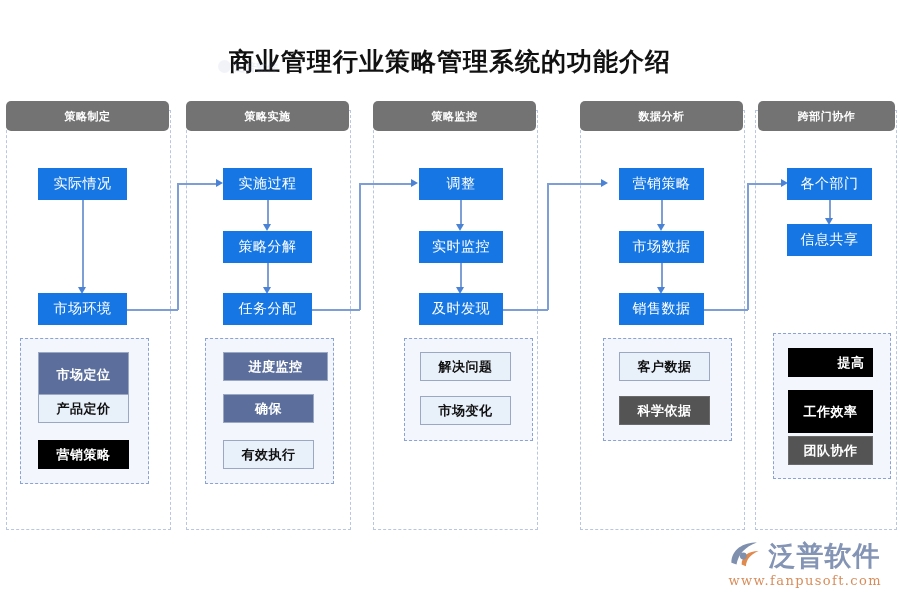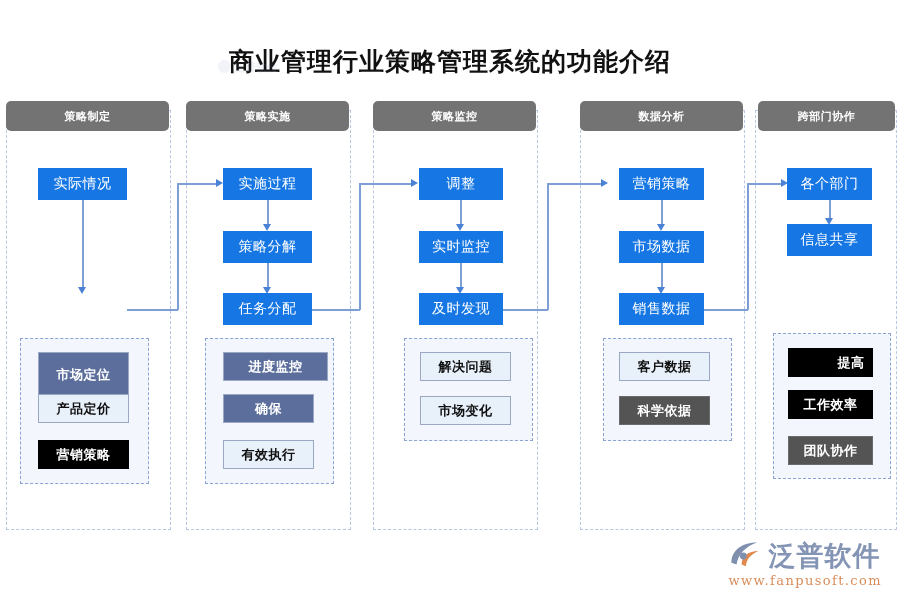--- a/index.html
+++ b/index.html
@@ -89,20 +89,21 @@
   <div class="wm" style="left:448px;top:338px;">
     <span class="wmark"></span><span>泛普软件</span>
   </div>
 
   <div class="col-box" style="left:6px;top:110px;width:163px;height:418px;"></div>
   <div class="col-head" style="left:6px;top:101px;width:163px;">策略制定</div>
 
   <div class="node" style="left:38px;top:168px;width:89px;height:32px;">实际情况</div>
   <div class="ln v" style="left:82px;top:200px;height:87px;"></div>
   <div class="arw down" style="left:78px;top:287px;"></div>
+  <div class="node" style="left:38px;top:293px;width:89px;height:32px;">市场环境</div>
 
   <div class="panel" style="left:20px;top:338px;width:127px;height:144px;"></div>
   <div class="chip slate" style="left:38px;top:352px;width:91px;height:45px;">市场定位</div>
   <div class="chip light" style="left:38px;top:394px;width:91px;height:29px;">产品定价</div>
   <div class="chip black" style="left:38px;top:440px;width:91px;height:29px;">营销策略</div>
 
   <div class="ln h" style="left:127px;top:309px;width:51px;"></div>
   <div class="ln v" style="left:177px;top:183px;height:127px;"></div>
   <div class="ln h" style="left:177px;top:183px;width:39px;"></div>
   <div class="arw right" style="left:216px;top:179px;"></div>
@@ -171,21 +172,21 @@
   <div class="col-box" style="left:755px;top:110px;width:140px;height:418px;"></div>
   <div class="col-head" style="left:758px;top:101px;width:137px;">跨部门协作</div>
 
   <div class="node" style="left:787px;top:168px;width:85px;height:32px;">各个部门</div>
   <div class="ln v" style="left:829px;top:200px;height:18px;"></div>
   <div class="arw down" style="left:825px;top:218px;"></div>
   <div class="node" style="left:787px;top:224px;width:85px;height:32px;">信息共享</div>
 
   <div class="panel" style="left:773px;top:333px;width:116px;height:144px;"></div>
   <div class="chip black" style="left:788px;top:348px;width:85px;height:29px;padding-left:41px;">提高</div>
-  <div class="chip black" style="left:788px;top:390px;width:85px;height:29px;">工作效率</div>
+  <div class="chip black" style="left:788px;top:390px;width:85px;height:43px;">工作效率</div>
   <div class="chip gray" style="left:788px;top:436px;width:85px;height:29px;">团队协作</div>
 
   <div class="logo">
     <div class="logo-row">
       <svg class="logo-mark" viewBox="0 0 40 40">
         <path d="M4 28 C4 12 18 4 34 4 C20 9 12 18 10 30 Z" fill="#7f8fae"></path>
         <path d="M16 30 C16 20 24 14 36 14 C25 19 22 24 21 32 Z" fill="#e08a4e"></path>
         <circle cx="18" cy="20" r="4" fill="#7f8fae"></circle>
       </svg>
       <span class="logo-name">泛普软件</span>

